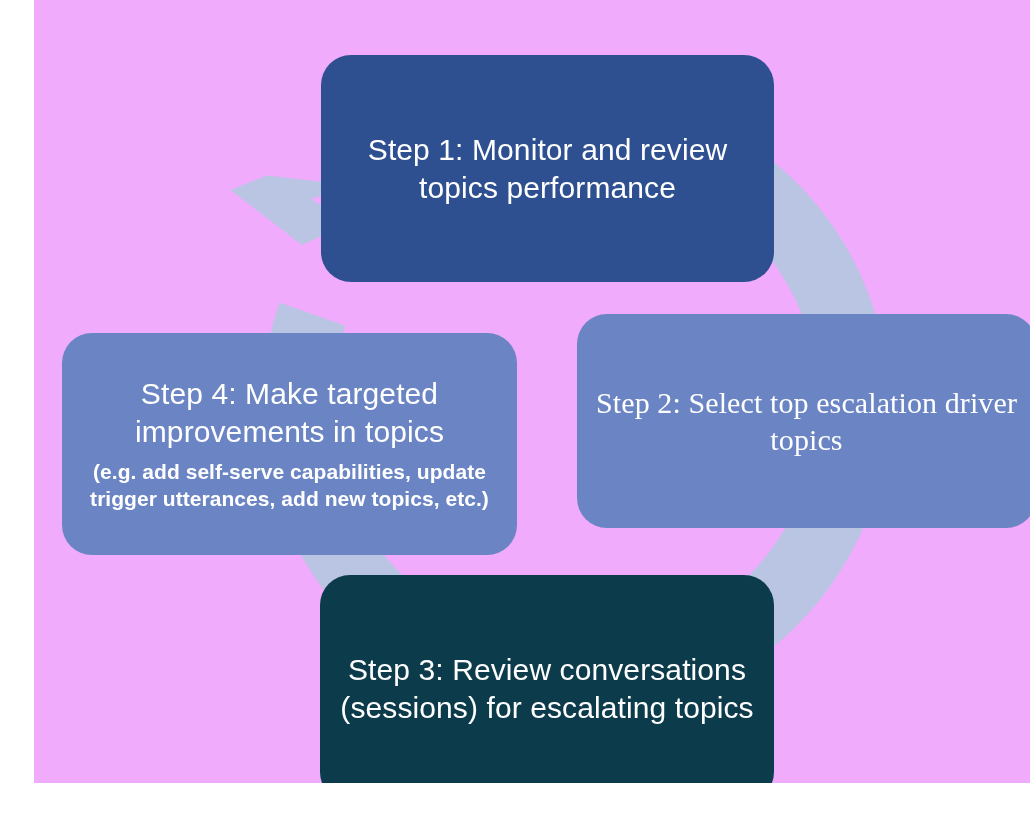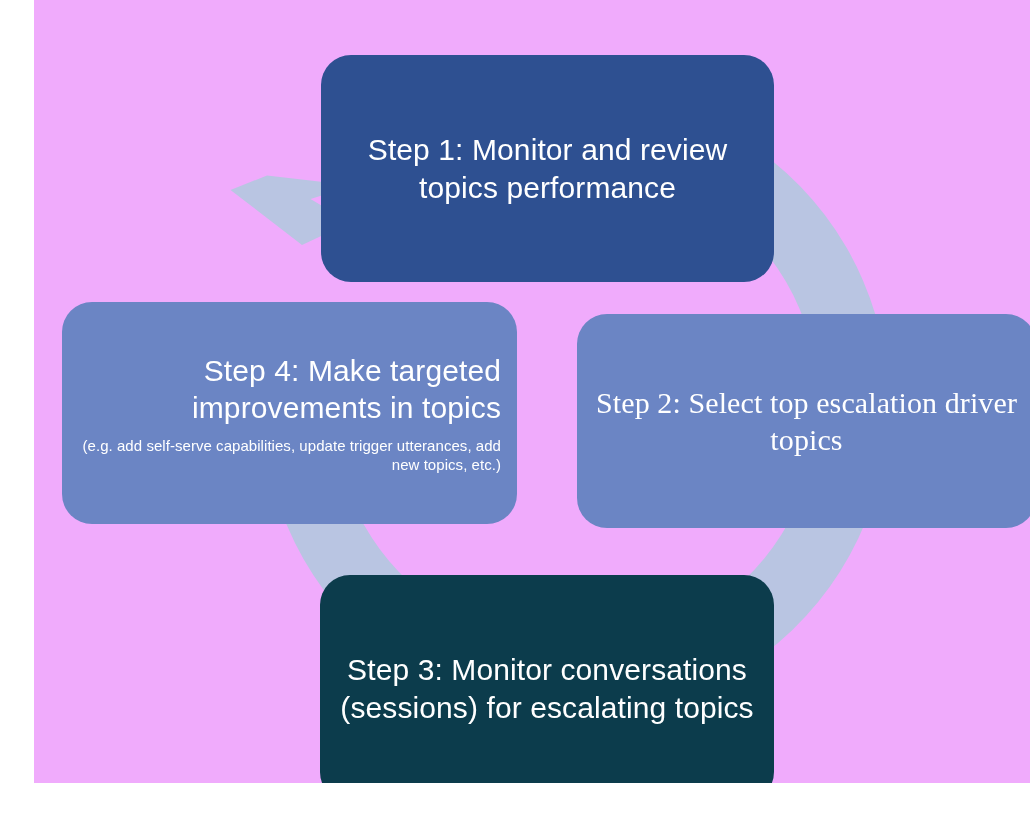--- a/index.html
+++ b/index.html
@@ -40,23 +40,23 @@
     text-align: center;
     padding: 6px 16px;
   }
   .step-title {
     font-size: 30px;
     line-height: 1.24;
     font-weight: 400;
     letter-spacing: 0.1px;
   }
   .step-subtitle {
-    font-size: 15px;
+    font-size: 21px;
     line-height: 1.28;
-    font-weight: 400;
+    font-weight: 700;
     margin-top: 9px;
     letter-spacing: 0.05px;
   }
 
   
   #step-1 {
     left: 287px;
     top: 55px;
     width: 453px;
     height: 227px;
@@ -75,26 +75,25 @@
   #step-3 {
     left: 286px;
     top: 575px;
     width: 454px;
     height: 227px;
     background: #0C3C4C;
   }
   
   #step-4 {
     left: 28px;
-    top: 302px;
+    top: 333px;
     width: 455px;
     height: 222px;
     background: #6B85C4;
     justify-content: center;
-    text-align: right;
   }
 </style>
 </head>
 <body>
 
 <div id="canvas">
 
   <svg id="cycle-ring-svg" viewBox="0 0 1030 836" aria-hidden="true">
     <g>
 
@@ -120,21 +119,21 @@
 
   <div class="step-box" id="step-1">
     <div class="step-title">Step 1: Monitor and review topics performance</div>
   </div>
 
   <div class="step-box" id="step-2">
     <div class="step-title">Step 2: Select top escalation driver topics</div>
   </div>
 
   <div class="step-box" id="step-3">
-    <div class="step-title">Step 3: Monitor conversations (sessions) for escalating topics</div>
+    <div class="step-title">Step 3: Review conversations (sessions) for escalating topics</div>
   </div>
 
   <div class="step-box" id="step-4">
     <div class="step-title">Step 4: Make targeted improvements in topics</div>
     <div class="step-subtitle">(e.g. add self-serve capabilities, update trigger utterances, add new topics, etc.)</div>
   </div>
 
 </div>
 
 </body></html>

